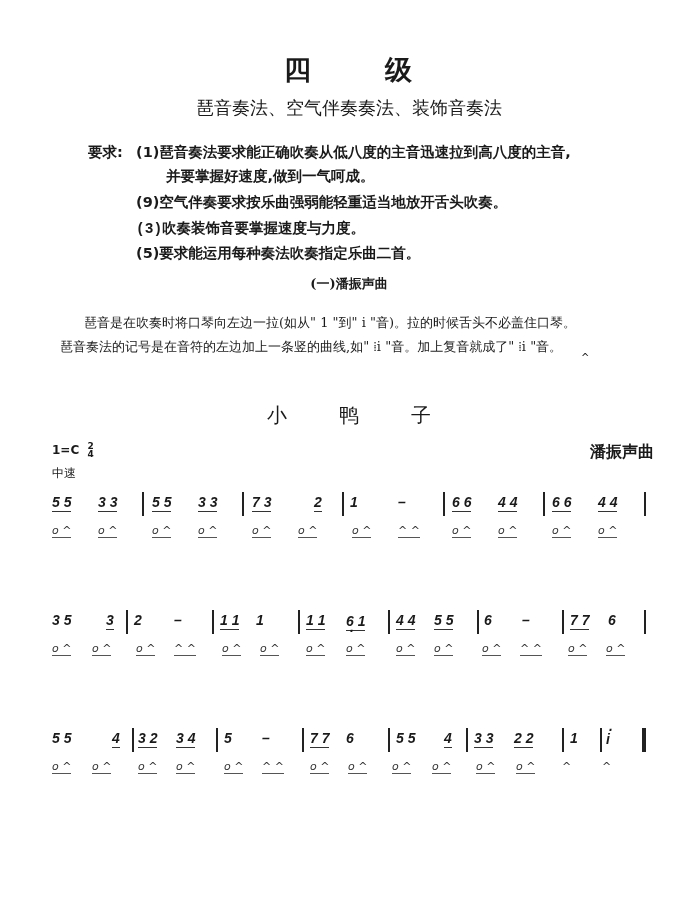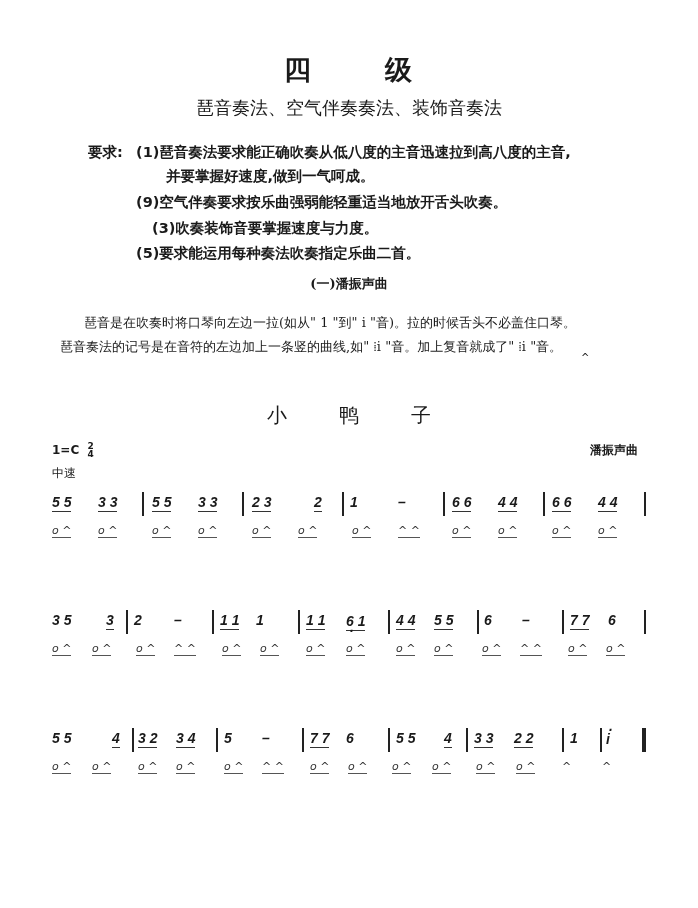--- a/index.html
+++ b/index.html
@@ -11,36 +11,36 @@
   .level-title span { display: inline-block; }
   .level-title .gap { width: 72px; }
   .subtitle { position: absolute; top: 96px; left: 0; width: 698px; text-align: center;
     font-family: "DejaVu Sans", sans-serif; font-size: 18px; }
 
   .req { position: absolute; font-family: "DejaVu Sans", sans-serif; font-weight: bold; font-size: 14.5px; white-space: nowrap; }
   .req-label { left: 88px; top: 143px; }
   .req-1 { left: 136px; top: 143px; }
   .req-1b { left: 166px; top: 167px; }
   .req-2 { left: 136px; top: 193px; }
-  .req-3 { left: 152px; top: 219px; }
+  .req-3 { left: 136px; top: 219px; font-family: Liberation Mono, monospace; }
   .req-4 { left: 136px; top: 244px; }
 
   .section-title { position: absolute; top: 275px; left: 0; width: 698px; text-align: center;
     font-size: 13px; font-weight: bold; }
   .para { position: absolute; font-size: 13px; white-space: nowrap; }
   .para-1 { left: 84px; top: 314px; }
   .para-2 { left: 60px; top: 338px; }
   .caret-small { position: absolute; left: 581px; top: 352px; font-size: 10px; font-family: "DejaVu Sans", sans-serif; }
 
   .song-title { position: absolute; top: 402px; left: 0; width: 698px; text-align: center; font-size: 20px; }
   .song-title span { display: inline-block; margin: 0 26px; }
   .key-sig { position: absolute; left: 52px; top: 442px; font-size: 12px; font-weight: bold; font-family: "DejaVu Sans", sans-serif; }
   .key-sig .ts { display: inline-block; font-size: 9px; line-height: 8px; vertical-align: middle; text-align: center; margin-left: 4px; }
   .tempo { position: absolute; left: 52px; top: 465px; font-size: 12px; font-family: "DejaVu Sans", sans-serif; }
-  .composer { position: absolute; left: 590px; top: 442px; font-size: 12px; font-family: Liberation Mono, monospace; font-weight: bold; }
+  .composer { position: absolute; left: 590px; top: 442px; font-size: 16px; font-family: Liberation Mono, monospace; font-weight: bold; }
 
   .row { position: absolute; left: 52px; width: 600px; height: 60px; font-style: italic; }
   .notes, .breaths { position: absolute; left: 0; font-family: "Liberation Sans", sans-serif; }
   .notes { top: 0; height: 24px; }
   .breaths { top: 30px; height: 16px; }
   .tok { position: absolute; font-weight: bold; font-size: 14px; white-space: pre; }
   .tok.ul { border-bottom: 1.5px solid #333; padding-bottom: 1px; }
   .bar { position: absolute; top: -2px; width: 2px; height: 24px; background: #222; }
   .bar.final { width: 4px; }
   .bar.thin2 { width: 1.5px; }
@@ -85,21 +85,21 @@
 <div class="composer">潘振声曲</div>
 
 <div class="row" id="row0" style="top:494px">
   <div class="notes">
       <span class="tok ul" style="left: 0px;">5 5</span>
       <span class="tok ul" style="left: 46px;">3 3</span>
       <span class="bar" style="left: 90px;"></span>
       <span class="tok ul" style="left: 100px;">5 5</span>
       <span class="tok ul" style="left: 146px;">3 3</span>
       <span class="bar" style="left: 190px;"></span>
-      <span class="tok ul" style="left: 200px;">2 3</span>
+      <span class="tok ul" style="left: 200px;">7 3</span>
       <span class="tok ul" style="left: 262px;">2</span>
       <span class="bar" style="left: 290px;"></span>
       <span class="tok" style="left: 298px;">1</span>
       <span class="tok" style="left: 346px;">–</span>
       <span class="bar" style="left: 391px;"></span>
       <span class="tok ul" style="left: 400px;">6 6</span>
       <span class="tok ul" style="left: 446px;">4 4</span>
       <span class="bar" style="left: 491px;"></span>
       <span class="tok ul" style="left: 500px;">6 6</span>
       <span class="tok ul" style="left: 546px;">4 4</span>

